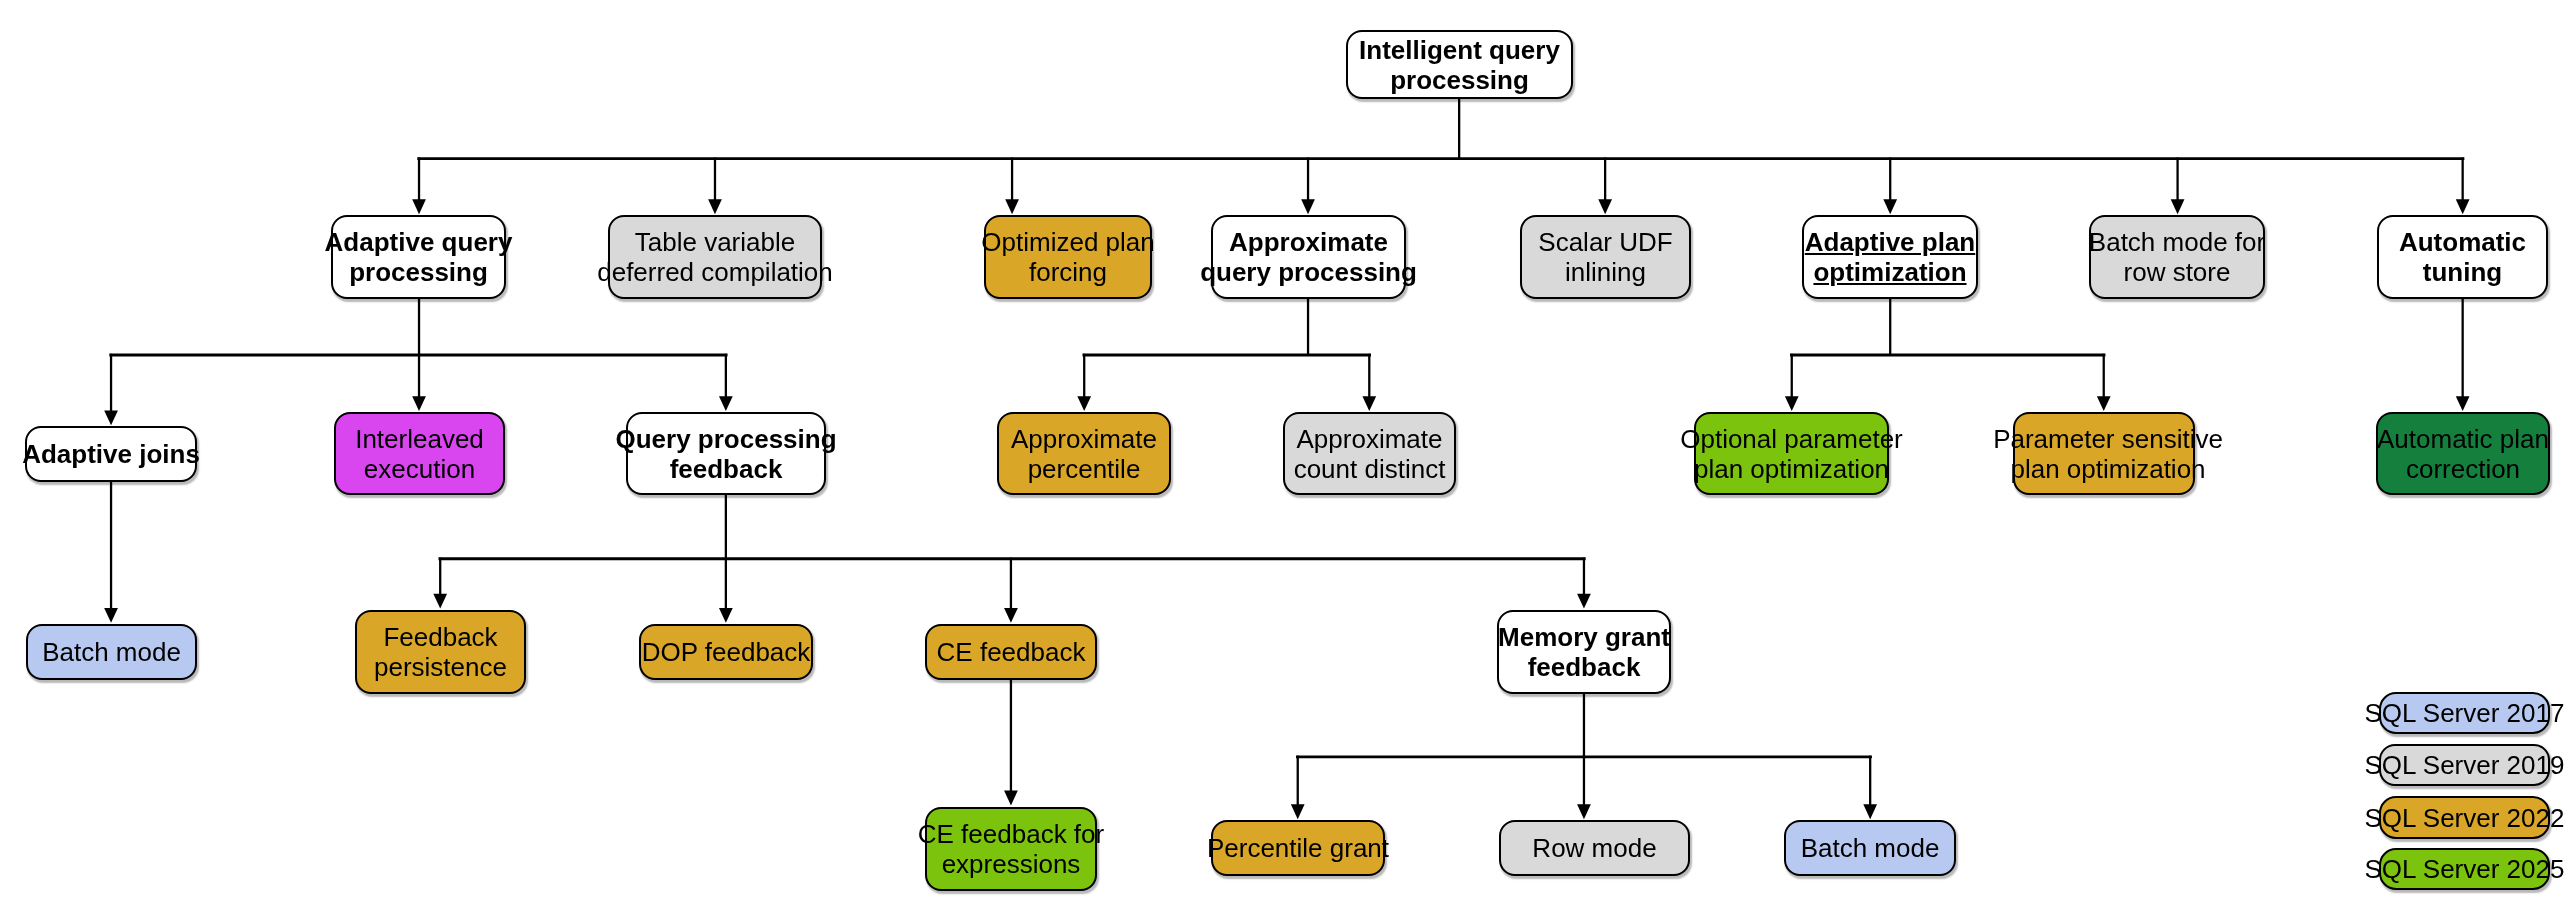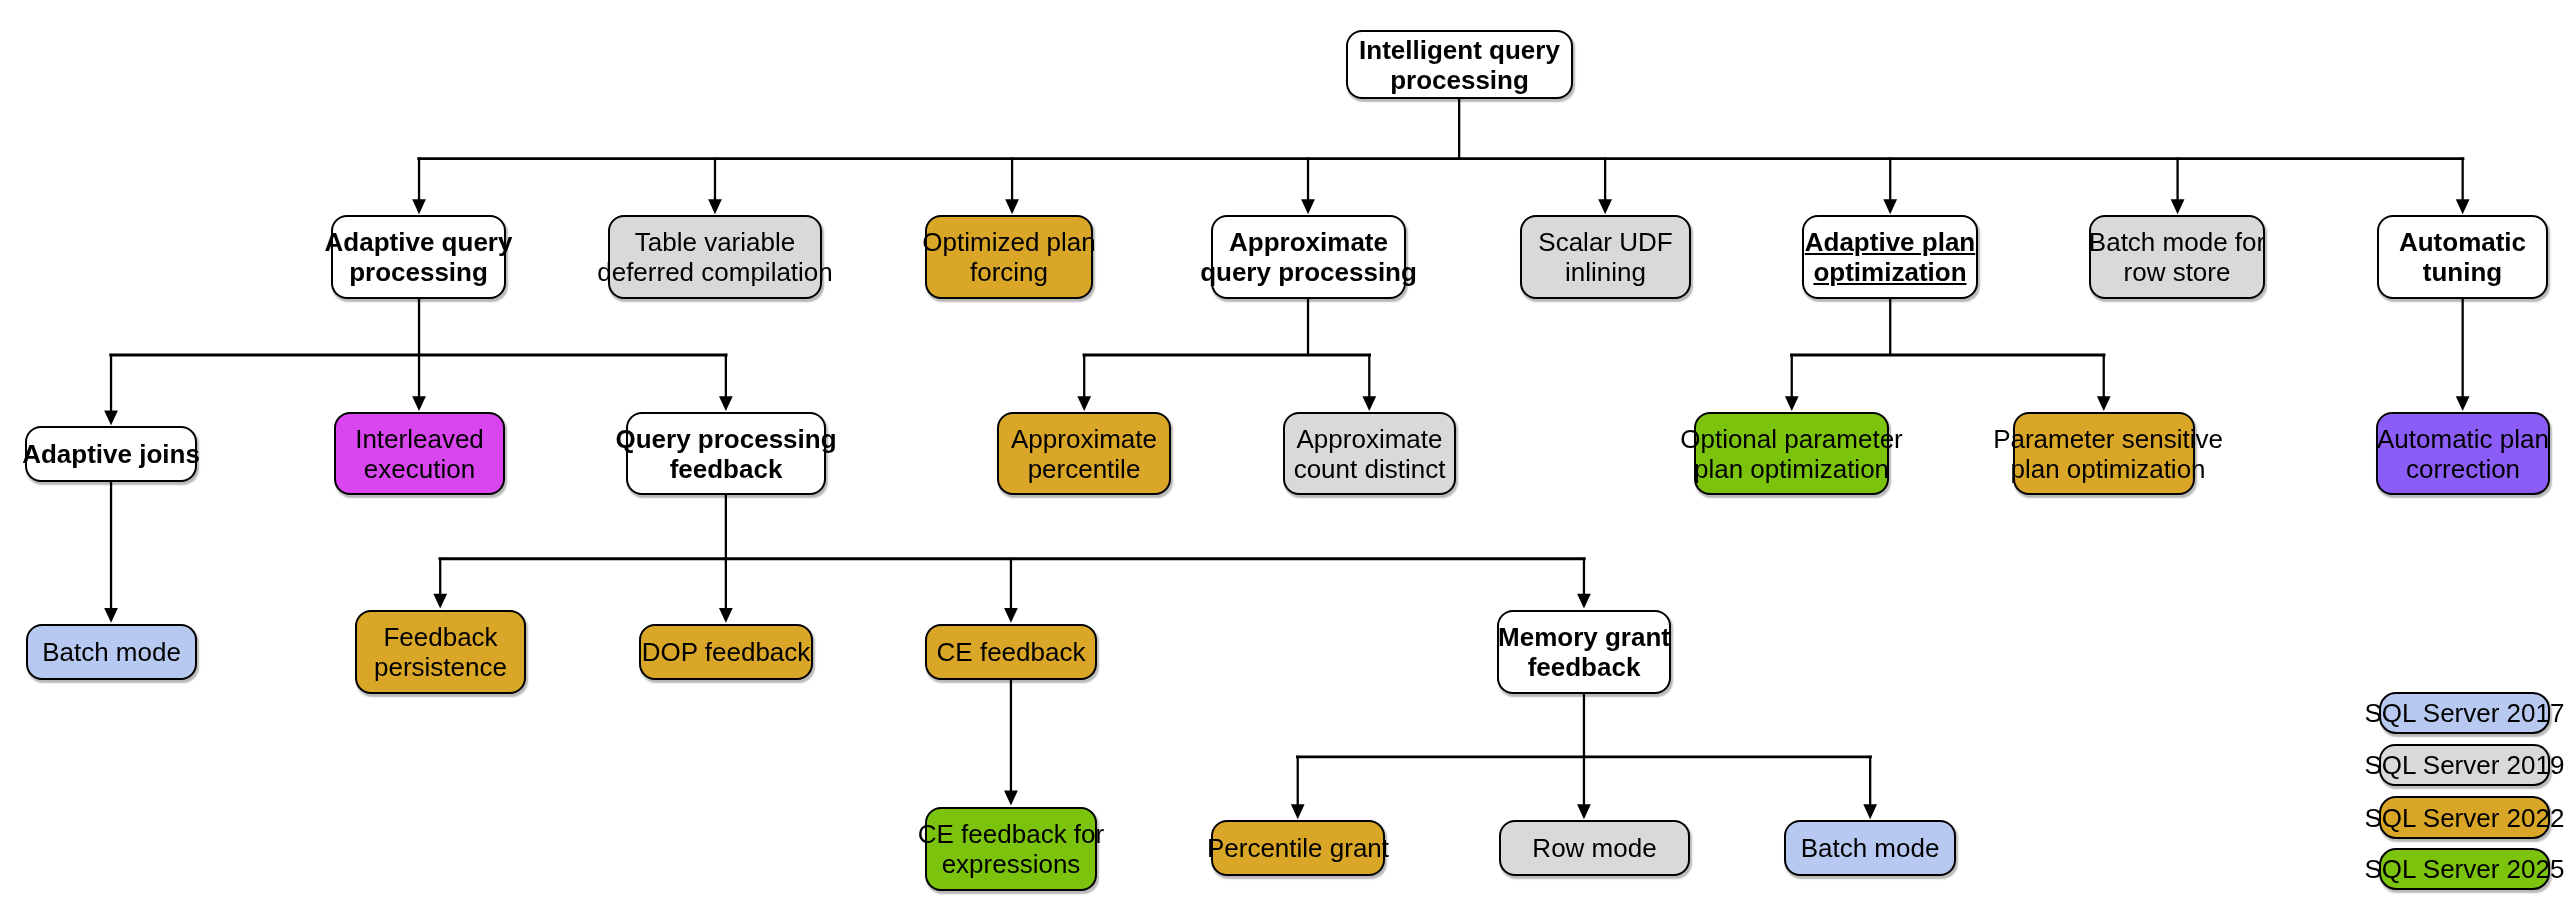--- a/index.html
+++ b/index.html
@@ -117,21 +117,21 @@
       <line x1="3267" y1="1320" x2="3267" y2="1409" stroke="#000000" stroke-width="4"></line>
       <polygon points="3255,1405 3279,1405 3267,1431" fill="#000000"></polygon>
     </svg>
   <div id="nodes-layer">
       <div class="node bold" style="left: 1346px; top: 30px; width: 227px; height: 69px; background: rgb(255, 255, 255);"><span>Intelligent query
 processing</span></div>
       <div class="node bold" style="left: 331px; top: 215px; width: 175px; height: 84px; background: rgb(255, 255, 255);"><span>Adaptive query
 processing</span></div>
       <div class="node" style="left: 608px; top: 215px; width: 214px; height: 84px; background: rgb(217, 217, 217);"><span>Table variable
 deferred compilation</span></div>
-      <div class="node" style="left: 925px; top: 215px; width: 168px; height: 84px; background: rgb(217, 166, 39);"><span>Optimized plan
+      <div class="node" style="left: 984px; top: 215px; width: 168px; height: 84px; background: rgb(217, 166, 39);"><span>Optimized plan
 forcing</span></div>
       <div class="node bold" style="left: 1211px; top: 215px; width: 195px; height: 84px; background: rgb(255, 255, 255);"><span>Approximate
 query processing</span></div>
       <div class="node" style="left: 1520px; top: 215px; width: 171px; height: 84px; background: rgb(217, 217, 217);"><span>Scalar UDF
 inlining</span></div>
       <div class="node bold" style="left: 1802px; top: 215px; width: 176px; height: 84px; background: rgb(255, 255, 255); text-decoration: underline;"><span>Adaptive plan
 optimization</span></div>
       <div class="node" style="left: 2089px; top: 215px; width: 176px; height: 84px; background: rgb(217, 217, 217);"><span>Batch mode for
 row store</span></div>
       <div class="node bold" style="left: 2377px; top: 215px; width: 171px; height: 84px; background: rgb(255, 255, 255);"><span>Automatic
@@ -142,21 +142,21 @@
       <div class="node bold" style="left: 626px; top: 412px; width: 200px; height: 83px; background: rgb(255, 255, 255);"><span>Query processing
 feedback</span></div>
       <div class="node" style="left: 997px; top: 412px; width: 174px; height: 83px; background: rgb(217, 166, 39);"><span>Approximate
 percentile</span></div>
       <div class="node" style="left: 1283px; top: 412px; width: 173px; height: 83px; background: rgb(217, 217, 217);"><span>Approximate
 count distinct</span></div>
       <div class="node" style="left: 1694px; top: 412px; width: 195px; height: 83px; background: rgb(124, 195, 13);"><span>Optional parameter
 plan optimization</span></div>
       <div class="node" style="left: 2013px; top: 412px; width: 182px; height: 83px; background: rgb(217, 166, 39); padding-left: 8px;"><span>Parameter sensitive
 plan optimization</span></div>
-      <div class="node" style="left: 2376px; top: 412px; width: 174px; height: 83px; background: #8b5cf6;"><span>Automatic plan
+      <div class="node" style="left: 2376px; top: 412px; width: 174px; height: 83px; background: #15803d;"><span>Automatic plan
 correction</span></div>
       <div class="node" style="left: 26px; top: 624px; width: 171px; height: 56px; background: rgb(183, 201, 240);"><span>Batch mode</span></div>
       <div class="node" style="left: 355px; top: 610px; width: 171px; height: 84px; background: rgb(217, 166, 39);"><span>Feedback
 persistence</span></div>
       <div class="node" style="left: 639px; top: 624px; width: 174px; height: 56px; background: rgb(217, 166, 39);"><span>DOP feedback</span></div>
       <div class="node" style="left: 925px; top: 624px; width: 172px; height: 56px; background: rgb(217, 166, 39);"><span>CE feedback</span></div>
       <div class="node bold" style="left: 1497px; top: 610px; width: 174px; height: 84px; background: rgb(255, 255, 255);"><span>Memory grant
 feedback</span></div>
       <div class="node" style="left: 925px; top: 807px; width: 172px; height: 84px; background: rgb(124, 195, 13);"><span>CE feedback for
 expressions</span></div>

